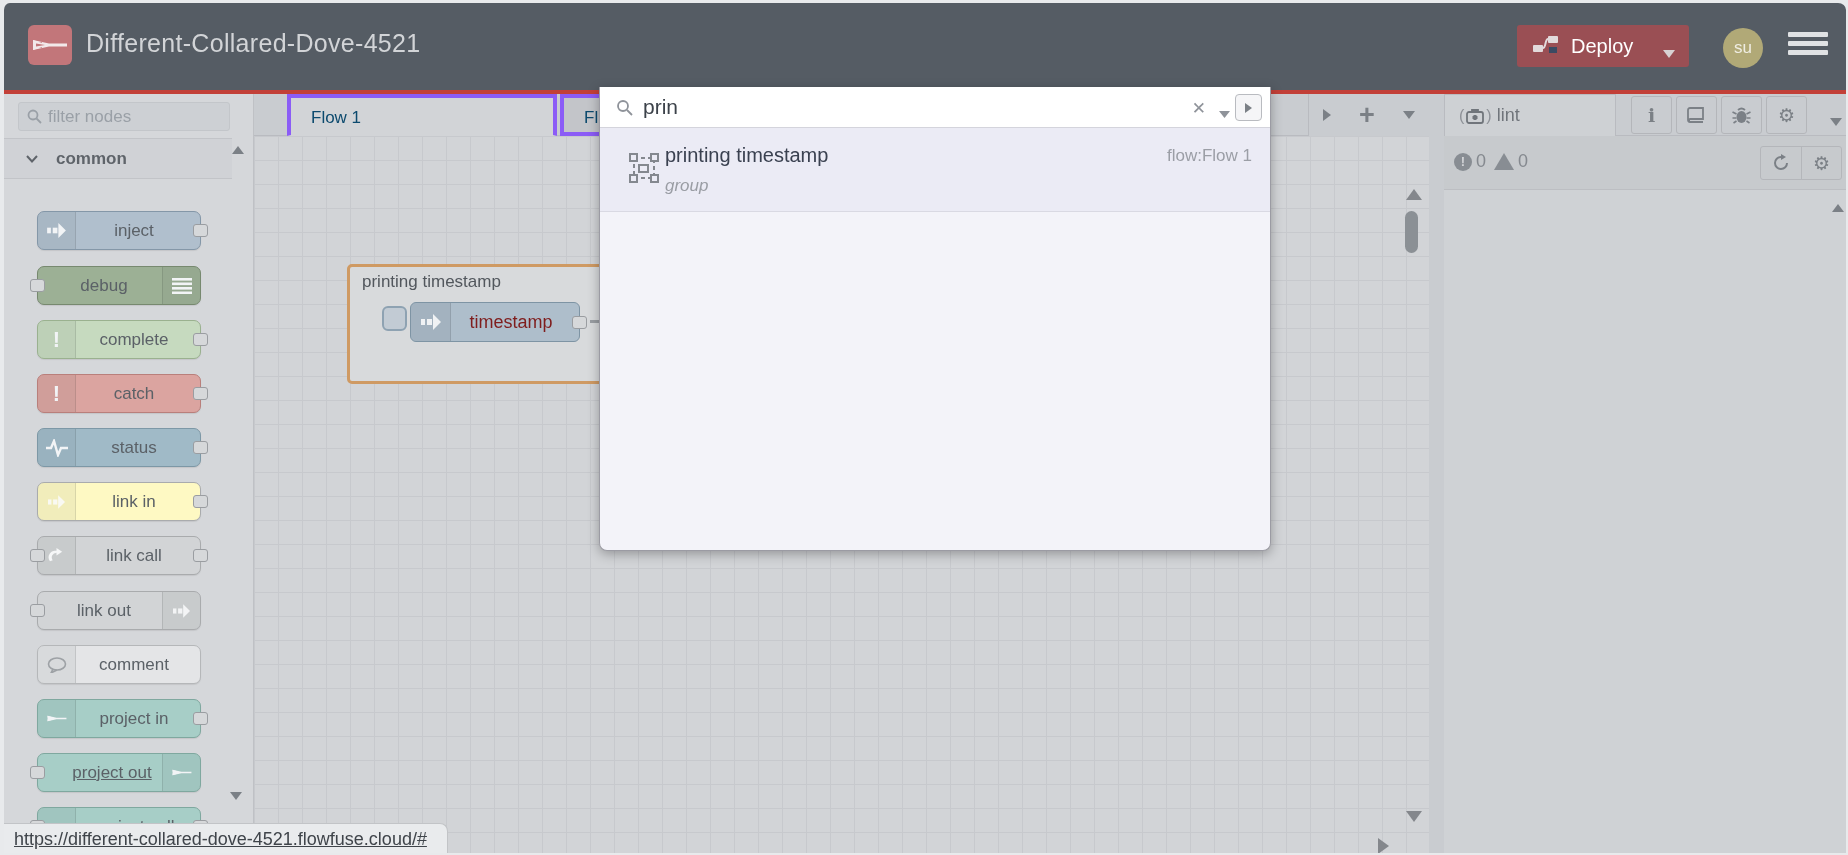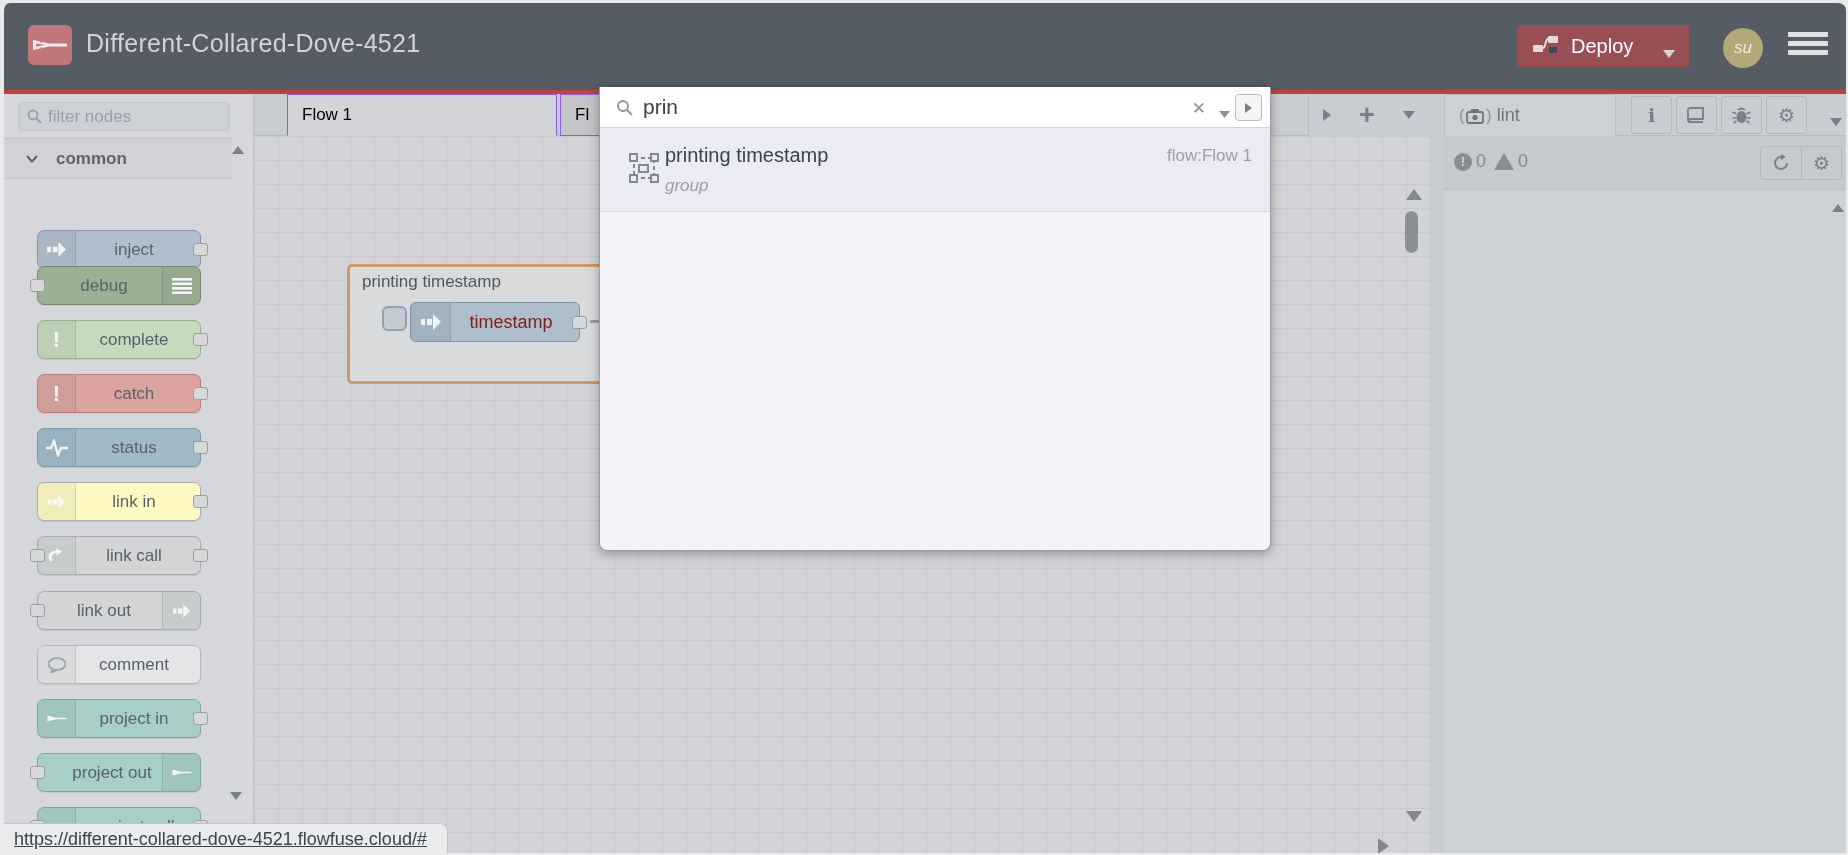--- a/index.html
+++ b/index.html
@@ -10,21 +10,21 @@
   
   #header { position:absolute; left:0; top:0; width:100%; height:87px; background:#555c64; }
   #header-redline { position:absolute; left:0; top:87px; width:100%; height:4px; background:#c24038; }
   #logo { position:absolute; left:24px; top:22px; width:44px; height:40px; background:#c2767a; border-radius:6px; }
   #logo svg { position:absolute; left:4px; top:5px; }
   #app-title { position:absolute; left:82px; top:26px; font-size:25px; color:#d2d4d7; letter-spacing:.3px; }
   #deploy-btn { position:absolute; left:1513px; top:22px; width:172px; height:42px; background:#9a4f54; border-radius:3px; color:#ffffff; display:flex; align-items:center; cursor:pointer; }
   #deploy-btn .dp-icon { margin-left:16px; }
   #deploy-btn .dp-label { font-size:20px; margin-left:12px; }
   #deploy-btn .dp-caret { position:absolute; right:14px; top:19px; }
-  #avatar { position:absolute; left:1719px; top:25px; width:40px; height:40px; border-radius:50%; background:#b1a977; color:#efede2; font-size:17px; display:flex; align-items:center; justify-content:center;font-style:italic; }
+  #avatar { position:absolute; left:1719px; top:25px; width:40px; height:40px; border-radius:50%; background:#b1a977; color:#efede2; font-size:17px; display:flex; align-items:center; justify-content:center; }
   #hamburger { position:absolute; left:1784px; top:29px; width:40px; height:30px; cursor:pointer; }
   #hamburger div { height:5px; background:#e0e2e4; border-radius:1px; margin-bottom:4px; }
 
   
   #palette { position:absolute; left:0; top:91px; width:250px; height:764px; background:#d5d7da; border-right:1px solid #bfc1c5; }
   #palette-filter { position:absolute; left:14px; top:8px; width:212px; height:29px; background:#cdd0d4; border:1px solid #c3c6ca; border-radius:3px; display:flex; align-items:center; color:#9aa0a7; }
   #palette-filter svg { margin:0 6px 0 8px; }
   #palette-filter input { border:none; background:transparent; outline:none; font-size:17px; color:#6b7076; width:160px; font-family:inherit; }
   #palette-filter input::placeholder { color:#9aa0a7; }
   #palette-divider { position:absolute; left:0; top:44px; width:228px; height:1px; background:#c2c4c8; }
@@ -38,21 +38,21 @@
   .pnode .nlabel { position:absolute; top:0; height:100%; display:flex; align-items:center; justify-content:center; font-size:17px; color:#5b6167; white-space:nowrap; }
   .pnode .iband { position:absolute; top:0; width:38px; height:100%; background:rgba(70,80,90,.07); display:flex; align-items:center; justify-content:center; }
   .pnode .iband.left  { left:0; border-right:1px solid rgba(0,0,0,.10); border-radius:6px 0 0 6px; }
   .pnode .iband.right { right:0; border-left:1px solid rgba(0,0,0,.10); border-radius:0 6px 6px 0; }
   .port { position:absolute; width:15px; height:13px; background:#d6d8da; border:1px solid #9a9da1; border-radius:3px; top:12px; }
   .port.pl { left:-8px; } .port.pr { right:-8px; }
 
   
   #workspace { position:absolute; left:250px; top:91px; width:1175px; height:764px; }
   #tabbar { position:absolute; left:0; top:0; width:1175px; height:42px; background:#c9ccd0; border-bottom:1px solid #b9bbc0; }
-  .ws-tab { position:absolute; top:0; height:42px; border:1px solid #8b5cf6; font-size:17px; color:#000000; padding-left:14px; line-height:40px; cursor:pointer; overflow:hidden; }
+  .ws-tab { position:absolute; top:0; height:42px; border:4px solid #8b5cf6; font-size:17px; color:#0c4a6e; padding-left:20px; line-height:40px; cursor:pointer; overflow:hidden; }
   .ws-tab.active { background:#d2d4d7; border-bottom:1px solid #d2d4d7; }
   .ws-tab.inactive { background:#c3c5c9; }
   #ws-toolbar { position:absolute; right:0; top:0; width:121px; height:42px; background:#c9ccd0; border-left:1px solid #b9bbc0; display:flex; align-items:center; justify-content:space-around; }
   #ws-toolbar .plus { font-size:27px; color:#7b8086; font-weight:bold; line-height:20px; cursor:pointer; }
 
   #canvas { position:absolute; left:0; top:42px; width:1175px; height:722px; background:#d2d4d7;
     background-image:linear-gradient(to right,#c7c9cd 1px,transparent 1px),linear-gradient(to bottom,#c7c9cd 1px,transparent 1px);
     background-size:24px 24px; overflow:hidden; }
 
   
@@ -171,21 +171,21 @@
       <input type="text" placeholder="filter nodes" style="">
     </div>
     <div id="palette-divider"></div>
     <div id="palette-cat">
       <svg width="12" height="8" viewBox="0 0 12 8">
           <polyline points="1,1 6,6.5 11,1" fill="none" stroke="#5f646a" stroke-width="2"></polyline>
         </svg>
       <span class="cat-label">common</span>
     </div>
     <div id="palette-nodes">
-        <div class="pnode" style="top: 117px; background: rgb(176, 191, 205); border-color: rgb(132, 151, 168); margin-top: 19px;">
+        <div class="pnode" style="top: 117px; background: rgb(176, 191, 205); border-color: rgb(132, 151, 168);">
     <span class="iband left">
             <svg width="19" height="15" viewBox="0 0 20 16">
               <rect x="0" y="5" width="4" height="6" fill="#f2f4f6"></rect>
               <rect x="6" y="5" width="5" height="6" fill="#f2f4f6"></rect>
               <path d="M12,0 L20,8 L12,16 Z" fill="#f2f4f6"></path>
             </svg>
           </span>
     <span class="nlabel" style="left: 38px; right: 8px;">inject</span>
   <span class="port pr"></span>
         </div>
@@ -275,21 +275,21 @@
     <span class="nlabel" style="left: 38px; right: 8px;">project in</span>
   <span class="port pr"></span>
         </div>
         <div class="pnode" style="top: 659px; background: rgb(167, 206, 199); border-color: rgb(127, 168, 159);">
     <span class="iband right">
             <svg width="20" height="17" viewBox="0 0 36 30">
               <path d="M1,10 L17,13.5 L35,13.5 L35,16.5 L17,16.5 L1,20 L1,16.8 L11,15 L1,13.2 Z" fill="#f2f4f6"></path>
               <path d="M1,10 L13,14 L13,16 L1,20 Z" fill="#f2f4f6"></path>
             </svg>
           </span>
-    <span class="nlabel" style="left: 24px; right: 38px;">project out</span>
+    <span class="nlabel" style="left: 24px; right: 38px; text-decoration: underline;">project out</span>
   <span class="port pl"></span>
         </div>
         <div class="pnode" style="top: 713px; background: rgb(167, 206, 199); border-color: rgb(127, 168, 159);">
     <span class="iband left">
             <svg width="20" height="17" viewBox="0 0 36 30">
               <path d="M1,10 L17,13.5 L35,13.5 L35,16.5 L17,16.5 L1,20 L1,16.8 L11,15 L1,13.2 Z" fill="#f2f4f6"></path>
               <path d="M1,10 L13,14 L13,16 L1,20 Z" fill="#f2f4f6"></path>
             </svg>
           </span>
     <span class="nlabel" style="left: 38px; right: 8px;">project call</span>

